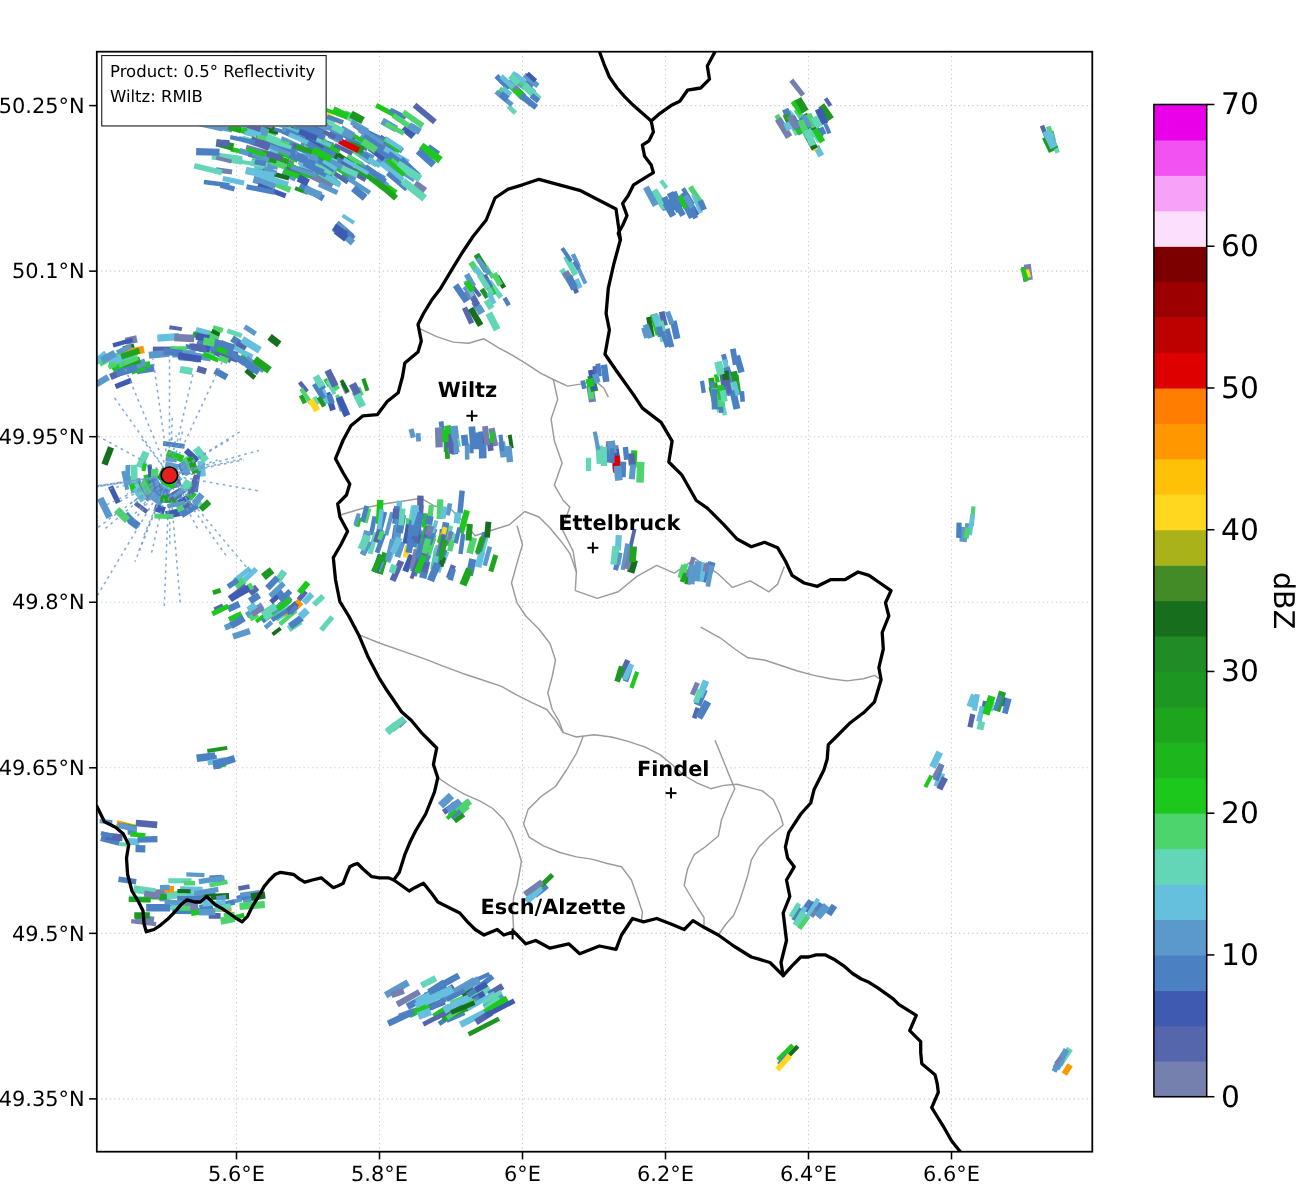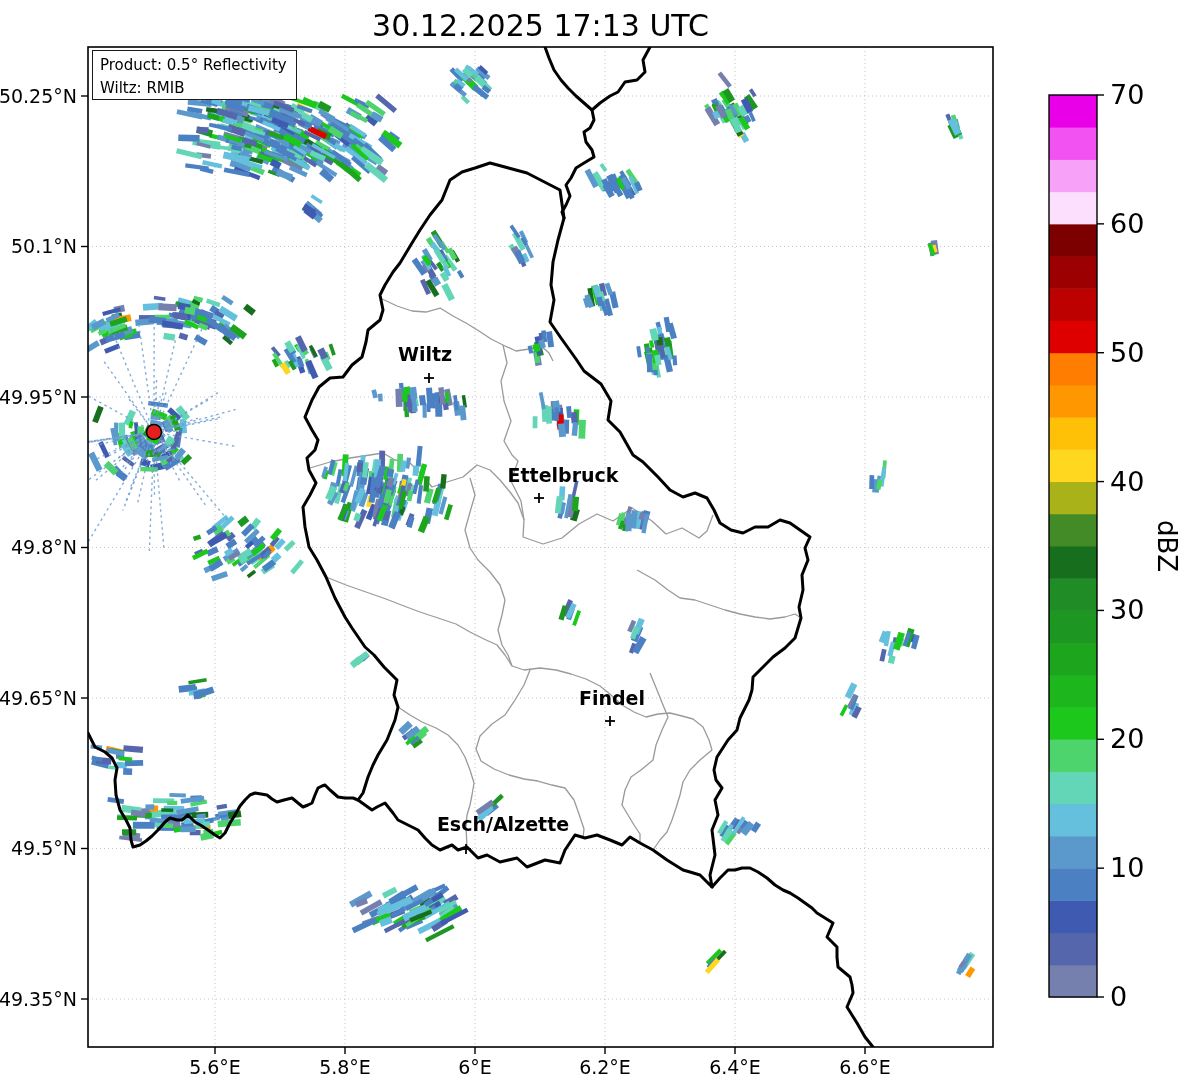--- a/index.html
+++ b/index.html
@@ -2,21 +2,21 @@
 <html><head>
 <meta charset="utf-8">
 <style>
   html,body{margin:0;padding:0;background:#fff;}
   #canvas{position:relative;width:1184px;height:1081px;background:#fff;overflow:hidden;
           font-family:"DejaVu Sans","Liberation Sans",sans-serif;}
   #plot-svg{position:absolute;left:0;top:0;}
   .title{position:absolute;left:88px;top:8px;width:905px;text-align:center;
          font-size:30px;color:#000;letter-spacing:0px;}
   .infobox{position:absolute;left:92px;top:50px;background:#fff;border:1.5px solid #1a1a1a;
-           padding:3px 9px 0 7px;font-size:15px;line-height:1.5;color:#000;z-index:5;}
+           padding:3px 9px 15px 7px;font-size:15px;line-height:1.5;color:#000;z-index:5;}
 </style>
 </head>
 <body>
 
 <div id="canvas">
   <svg id="plot-svg" width="1184" height="1081">
       <defs>
         <clipPath id="mapclip">
           <rect x="88" y="47" width="905" height="1000"></rect>
         </clipPath>
@@ -1363,18 +1363,17 @@
       <line x1="1097" x2="1104" y1="481.57142857142856" y2="481.57142857142856" stroke="#000" stroke-width="1.4"></line>
       <text x="1110" y="490.57142857142856" font-size="27px" fill="#000">40</text>
       <line x1="1097" x2="1104" y1="352.71428571428567" y2="352.71428571428567" stroke="#000" stroke-width="1.4"></line>
       <text x="1110" y="361.71428571428567" font-size="27px" fill="#000">50</text>
       <line x1="1097" x2="1104" y1="223.8571428571429" y2="223.8571428571429" stroke="#000" stroke-width="1.4"></line>
       <text x="1110" y="232.8571428571429" font-size="27px" fill="#000">60</text>
       <line x1="1097" x2="1104" y1="95" y2="95" stroke="#000" stroke-width="1.4"></line>
       <text x="1110" y="104" font-size="27px" fill="#000">70</text>
       <text x="1158" y="546" text-anchor="middle" font-size="26px" fill="#000" transform="rotate(90 1158 546)">dBZ</text>
     </svg>
-  <div class="title">30.12.2025 17:13 UTC</div>
   <div class="infobox">
     <div>Product: 0.5° Reflectivity</div>
     <div>Wiltz: RMIB</div>
   </div>
 </div>
 
 </body></html>

